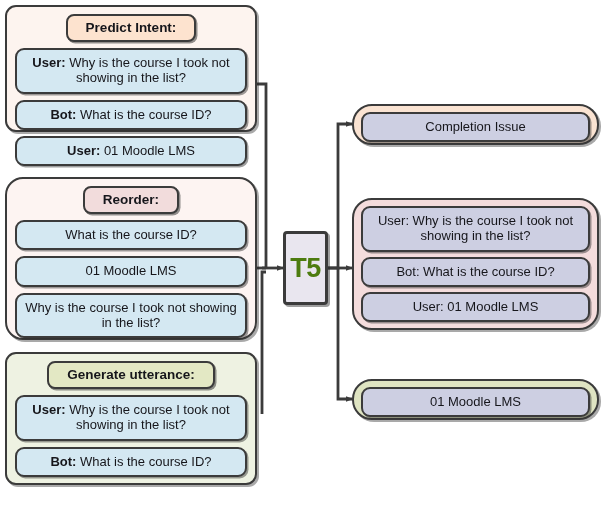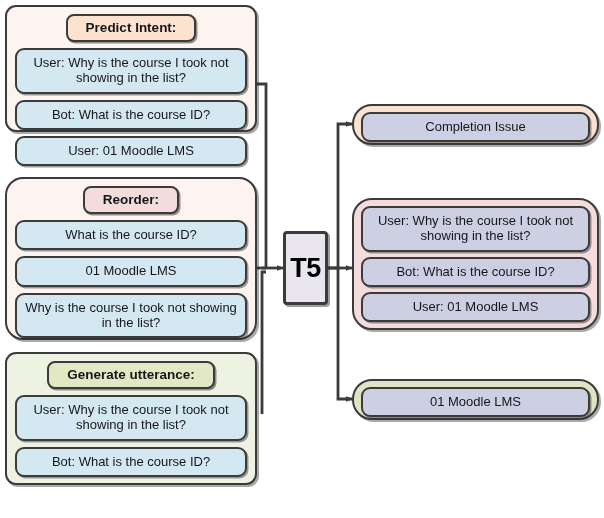--- a/index.html
+++ b/index.html
@@ -49,31 +49,31 @@
     background: #d4e8f2;
     border: 2px solid #3b3b3b;
     border-radius: 9px;
     box-shadow: 1.5px 1.5px 0 rgba(40,40,40,0.45);
     font-size: 13px;
     color: #16161b;
     padding: 5px 8px 6px 8px;
     text-align: center;
     line-height: 1.18;
   }
-  .utt .sp { font-weight: normal; }
+  .utt .sp { font-weight: bold; }
 
   
   #t5-node {
     position: absolute;
     background: #e9e6ef;
     border: 3px solid #3b3b3b;
     border-radius: 4px;
     box-shadow: 2px 2px 0 rgba(40,40,40,0.45);
     display: flex; align-items: center; justify-content: center;
-    font-size: 27px; font-weight: bold; color: #000000;
+    font-size: 27px; font-weight: bold; color: #4d7c0f;
     letter-spacing: -0.5px;
   }
 
   
   .out-card {
     position: absolute;
     border: 2.5px solid #3b3b3b;
     border-radius: 20px;
     box-shadow: 2px 2px 0 rgba(40,40,40,0.40);
     padding: 6px 7px 7px 7px;

